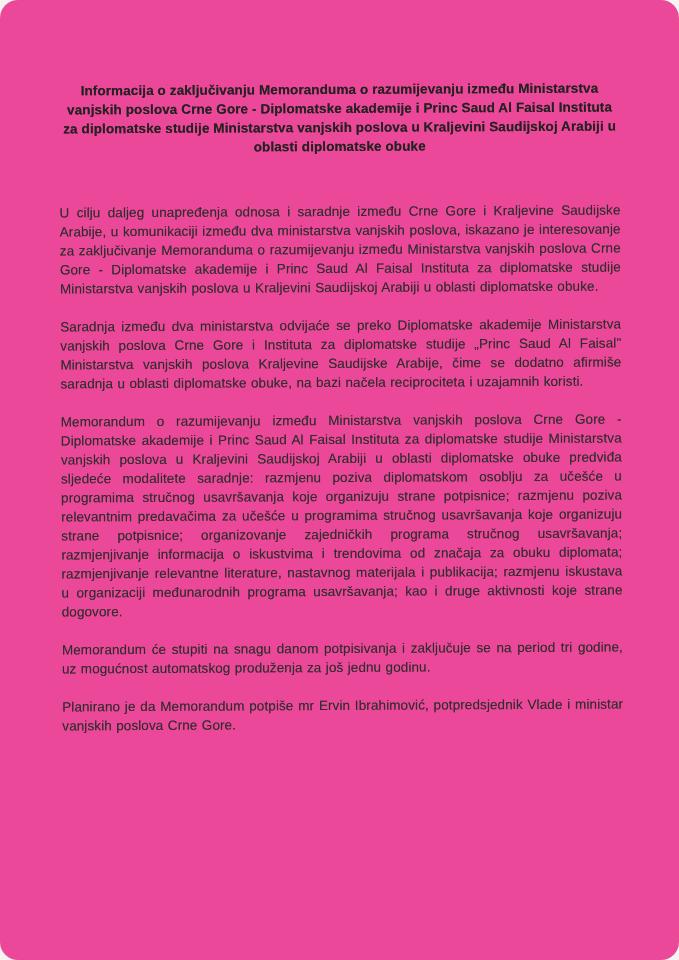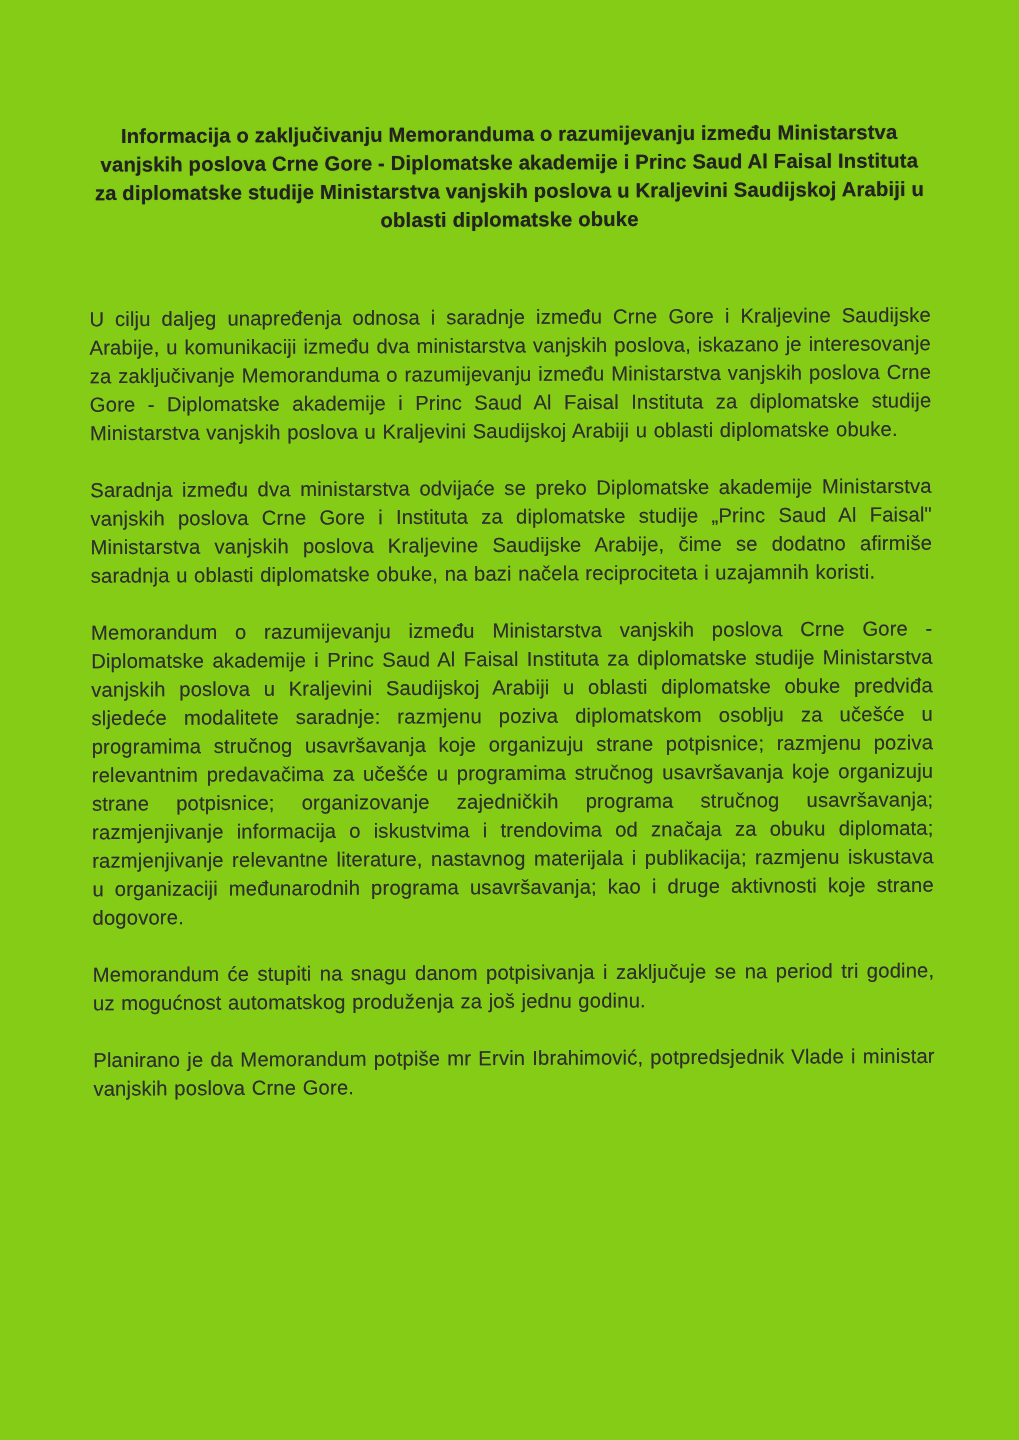--- a/index.html
+++ b/index.html
@@ -10,22 +10,23 @@
     width: 679px;
     height: 960px;
     overflow: hidden;
     background: #f4f4f4;
     font-family: "Liberation Sans", sans-serif;
   }
   .page {
     position: relative;
     width: 679px;
     height: 960px;
-    background: #84cc16;
+    background: #ec4899;
     box-sizing: border-box;
+    border-radius: 18px;
   }
   .content {
     box-sizing: border-box;
     padding: 80px 58px 0 60px;
     transform: rotate(-0.3deg);
     transform-origin: 50% 40%;
   }
   .doc-title {
     max-width: 556px;
     margin: 0 auto;

